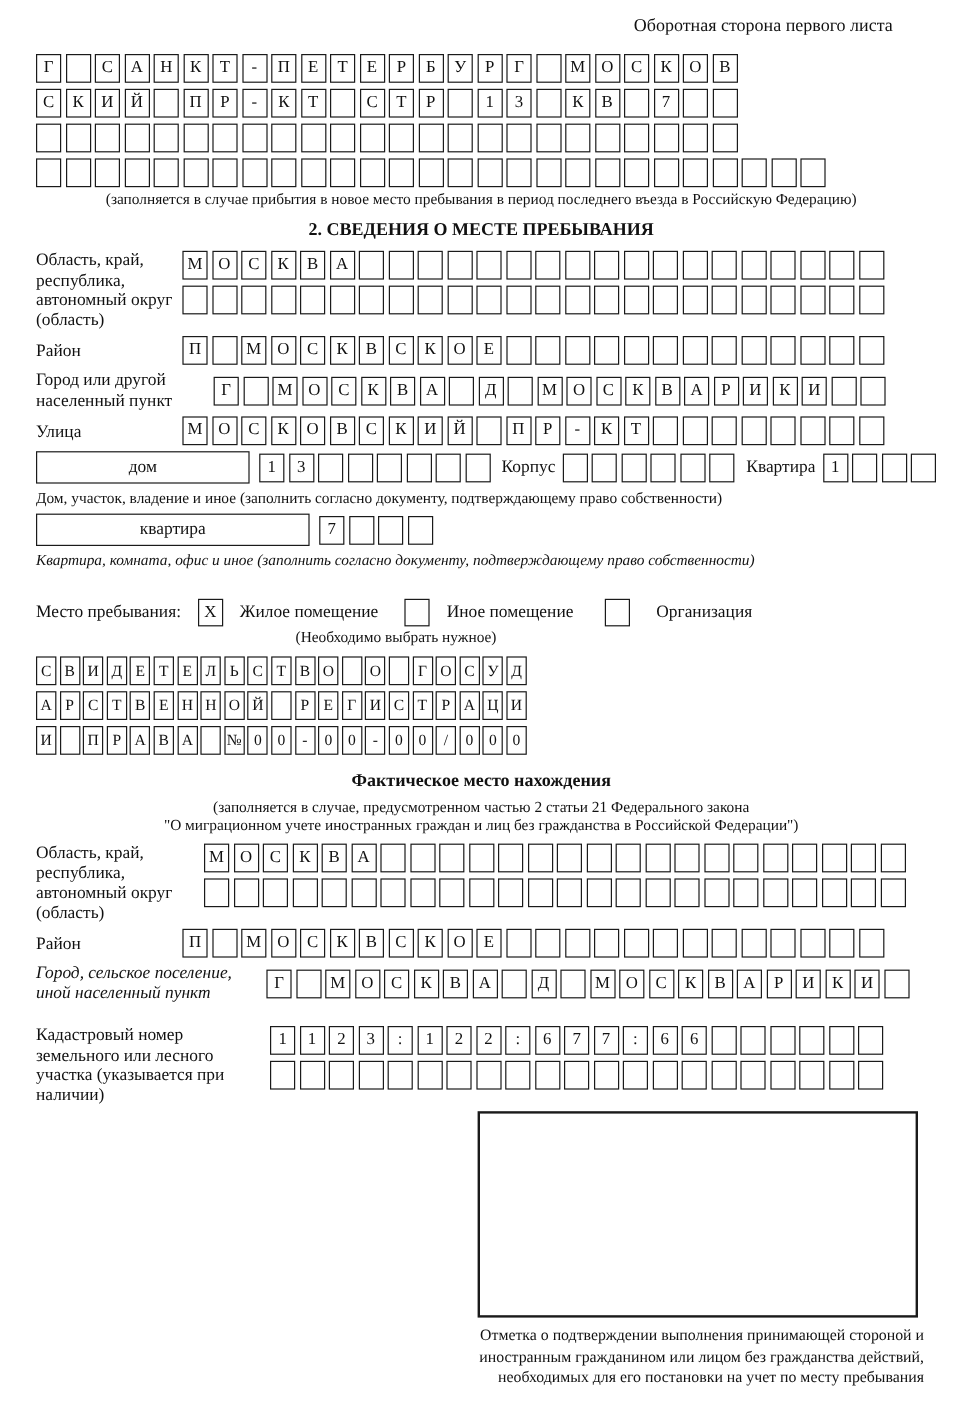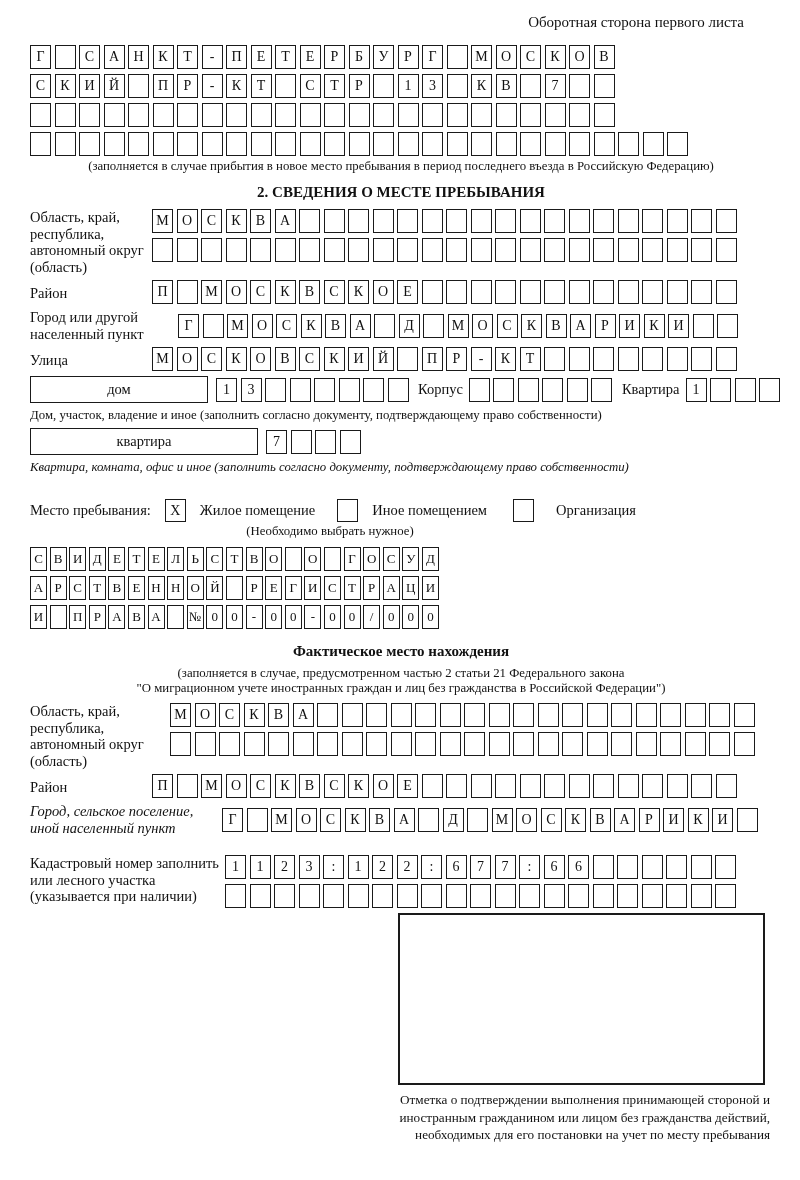--- a/index.html
+++ b/index.html
@@ -344,21 +344,21 @@
       <span class="cell"></span>
     </div>
 </div>
 <div class="caption" style="margin-bottom:24px;font-style:italic;">Квартира, комната, офис и иное (заполнить согласно документу, подтверждающему право собственности)</div>
 
 <div class="frow vcenter" style="margin-bottom:2px;">
   <div class="inline-lbl" style="margin-left:0;">Место пребывания:</div>
   <div class="chkbox">X</div>
   <div class="inline-lbl">Жилое помещение</div>
   <div class="chkbox" style="margin-left:16px;"></div>
-  <div class="inline-lbl">Иное помещением</div>
+  <div class="inline-lbl">Иное помещение</div>
   <div class="chkbox" style="margin-left:20px;"></div>
   <div class="inline-lbl" style="margin-left:14px;">Организация</div>
 </div>
 <div class="caption center" style="width:600px;margin-bottom:8px;">(Необходимо выбрать нужное)</div>
 
 <div class="frow">
   <div class="cellrows">
     <div class="cells sm">
         <span class="cell">С</span>
         <span class="cell">В</span>
@@ -545,21 +545,21 @@
       <span class="cell">А</span>
       <span class="cell">Р</span>
       <span class="cell">И</span>
       <span class="cell">К</span>
       <span class="cell">И</span>
       <span class="cell"></span>
     </div>
 </div>
 
 <div class="frow">
-  <div class="lbl" style="width:195px;padding-top:14px;">Кадастровый номер заполнить или лесного участка (указывается при наличии)</div>
+  <div class="lbl" style="width:195px;padding-top:14px;">Кадастровый номер земельного или лесного участка (указывается при наличии)</div>
   <div class="cellrows" style="padding-top:14px;">
     <div class="cells">
         <span class="cell">1</span>
         <span class="cell">1</span>
         <span class="cell">2</span>
         <span class="cell">3</span>
         <span class="cell">:</span>
         <span class="cell">1</span>
         <span class="cell">2</span>
         <span class="cell">2</span>

